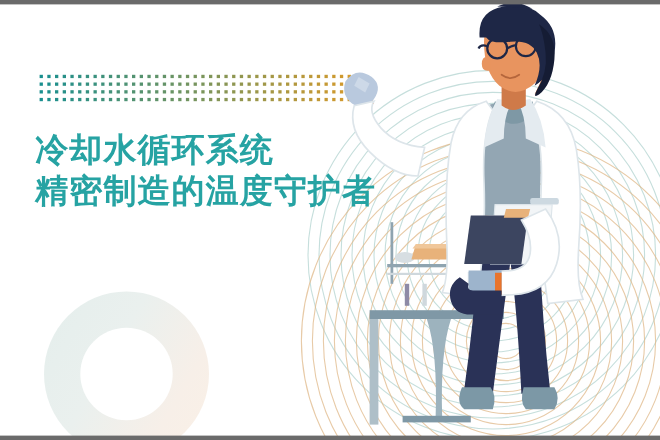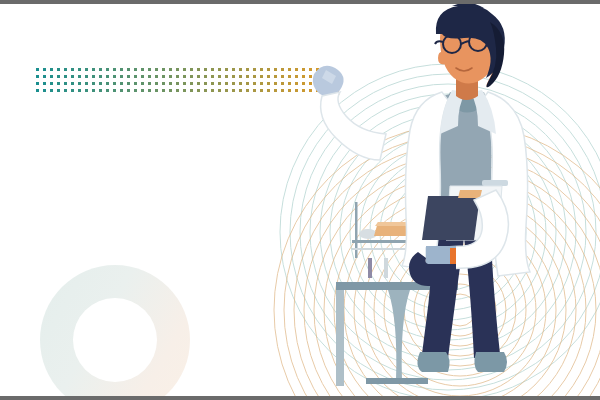--- a/index.html
+++ b/index.html
@@ -168,20 +168,22 @@
   <div class="deco-ring"></div>
 
   <div class="dot-grid" id="dotGrid">
       <div class="dot-row"><span class="dot" style="width: 3px; height: 3px; background: rgb(26, 143, 143);"></span><span class="dot" style="width: 3px; height: 3px; background: rgb(31, 143, 141);"></span><span class="dot" style="width: 3px; height: 3px; background: rgb(35, 144, 138);"></span><span class="dot" style="width: 3px; height: 3px; background: rgb(40, 144, 136);"></span><span class="dot" style="width: 3px; height: 3px; background: rgb(45, 144, 133);"></span><span class="dot" style="width: 3px; height: 3px; background: rgb(49, 144, 131);"></span><span class="dot" style="width: 3px; height: 3px; background: rgb(54, 145, 128);"></span><span class="dot" style="width: 3px; height: 3px; background: rgb(58, 145, 126);"></span><span class="dot" style="width: 3px; height: 3px; background: rgb(63, 145, 123);"></span><span class="dot" style="width: 3px; height: 3px; background: rgb(68, 145, 121);"></span><span class="dot" style="width: 3px; height: 3px; background: rgb(72, 146, 118);"></span><span class="dot" style="width: 3px; height: 3px; background: rgb(77, 146, 116);"></span><span class="dot" style="width: 3px; height: 3px; background: rgb(82, 146, 113);"></span><span class="dot" style="width: 3px; height: 3px; background: rgb(86, 146, 111);"></span><span class="dot" style="width: 3px; height: 3px; background: rgb(91, 147, 109);"></span><span class="dot" style="width: 3px; height: 3px; background: rgb(96, 147, 106);"></span><span class="dot" style="width: 3px; height: 3px; background: rgb(100, 147, 104);"></span><span class="dot" style="width: 3px; height: 3px; background: rgb(105, 148, 101);"></span><span class="dot" style="width: 3px; height: 3px; background: rgb(109, 148, 99);"></span><span class="dot" style="width: 3px; height: 3px; background: rgb(114, 148, 96);"></span><span class="dot" style="width: 3px; height: 3px; background: rgb(119, 148, 94);"></span><span class="dot" style="width: 3px; height: 3px; background: rgb(123, 149, 91);"></span><span class="dot" style="width: 3px; height: 3px; background: rgb(128, 149, 89);"></span><span class="dot" style="width: 3px; height: 3px; background: rgb(133, 149, 86);"></span><span class="dot" style="width: 3px; height: 3px; background: rgb(137, 149, 84);"></span><span class="dot" style="width: 3px; height: 3px; background: rgb(142, 150, 81);"></span><span class="dot" style="width: 3px; height: 3px; background: rgb(146, 150, 79);"></span><span class="dot" style="width: 3px; height: 3px; background: rgb(151, 150, 76);"></span><span class="dot" style="width: 3px; height: 3px; background: rgb(156, 151, 74);"></span><span class="dot" style="width: 3px; height: 3px; background: rgb(160, 151, 72);"></span><span class="dot" style="width: 3px; height: 3px; background: rgb(165, 151, 69);"></span><span class="dot" style="width: 3px; height: 3px; background: rgb(170, 151, 67);"></span><span class="dot" style="width: 3px; height: 3px; background: rgb(174, 152, 64);"></span><span class="dot" style="width: 3px; height: 3px; background: rgb(179, 152, 62);"></span><span class="dot" style="width: 3px; height: 3px; background: rgb(184, 152, 59);"></span><span class="dot" style="width: 3px; height: 3px; background: rgb(188, 152, 57);"></span><span class="dot" style="width: 3px; height: 3px; background: rgb(193, 153, 54);"></span><span class="dot" style="width: 3px; height: 3px; background: rgb(197, 153, 52);"></span><span class="dot" style="width: 3px; height: 3px; background: rgb(202, 153, 49);"></span><span class="dot" style="width: 3px; height: 3px; background: rgb(207, 153, 47);"></span><span class="dot" style="width: 3px; height: 3px; background: rgb(211, 154, 44);"></span><span class="dot" style="width: 3px; height: 3px; background: rgb(216, 154, 42);"></span></div>
       <div class="dot-row"><span class="dot" style="width: 3px; height: 3px; background: rgb(26, 143, 143);"></span><span class="dot" style="width: 3px; height: 3px; background: rgb(31, 143, 141);"></span><span class="dot" style="width: 3px; height: 3px; background: rgb(35, 144, 138);"></span><span class="dot" style="width: 3px; height: 3px; background: rgb(40, 144, 136);"></span><span class="dot" style="width: 3px; height: 3px; background: rgb(45, 144, 133);"></span><span class="dot" style="width: 3px; height: 3px; background: rgb(49, 144, 131);"></span><span class="dot" style="width: 3px; height: 3px; background: rgb(54, 145, 128);"></span><span class="dot" style="width: 3px; height: 3px; background: rgb(58, 145, 126);"></span><span class="dot" style="width: 3px; height: 3px; background: rgb(63, 145, 123);"></span><span class="dot" style="width: 3px; height: 3px; background: rgb(68, 145, 121);"></span><span class="dot" style="width: 3px; height: 3px; background: rgb(72, 146, 118);"></span><span class="dot" style="width: 3px; height: 3px; background: rgb(77, 146, 116);"></span><span class="dot" style="width: 3px; height: 3px; background: rgb(82, 146, 113);"></span><span class="dot" style="width: 3px; height: 3px; background: rgb(86, 146, 111);"></span><span class="dot" style="width: 3px; height: 3px; background: rgb(91, 147, 109);"></span><span class="dot" style="width: 3px; height: 3px; background: rgb(96, 147, 106);"></span><span class="dot" style="width: 3px; height: 3px; background: rgb(100, 147, 104);"></span><span class="dot" style="width: 3px; height: 3px; background: rgb(105, 148, 101);"></span><span class="dot" style="width: 3px; height: 3px; background: rgb(109, 148, 99);"></span><span class="dot" style="width: 3px; height: 3px; background: rgb(114, 148, 96);"></span><span class="dot" style="width: 3px; height: 3px; background: rgb(119, 148, 94);"></span><span class="dot" style="width: 3px; height: 3px; background: rgb(123, 149, 91);"></span><span class="dot" style="width: 3px; height: 3px; background: rgb(128, 149, 89);"></span><span class="dot" style="width: 3px; height: 3px; background: rgb(133, 149, 86);"></span><span class="dot" style="width: 3px; height: 3px; background: rgb(137, 149, 84);"></span><span class="dot" style="width: 3px; height: 3px; background: rgb(142, 150, 81);"></span><span class="dot" style="width: 3px; height: 3px; background: rgb(146, 150, 79);"></span><span class="dot" style="width: 3px; height: 3px; background: rgb(151, 150, 76);"></span><span class="dot" style="width: 3px; height: 3px; background: rgb(156, 151, 74);"></span><span class="dot" style="width: 3px; height: 3px; background: rgb(160, 151, 72);"></span><span class="dot" style="width: 3px; height: 3px; background: rgb(165, 151, 69);"></span><span class="dot" style="width: 3px; height: 3px; background: rgb(170, 151, 67);"></span><span class="dot" style="width: 3px; height: 3px; background: rgb(174, 152, 64);"></span><span class="dot" style="width: 3px; height: 3px; background: rgb(179, 152, 62);"></span><span class="dot" style="width: 3px; height: 3px; background: rgb(184, 152, 59);"></span><span class="dot" style="width: 3px; height: 3px; background: rgb(188, 152, 57);"></span><span class="dot" style="width: 3px; height: 3px; background: rgb(193, 153, 54);"></span><span class="dot" style="width: 3px; height: 3px; background: rgb(197, 153, 52);"></span><span class="dot" style="width: 3px; height: 3px; background: rgb(202, 153, 49);"></span><span class="dot" style="width: 3px; height: 3px; background: rgb(207, 153, 47);"></span><span class="dot" style="width: 3px; height: 3px; background: rgb(211, 154, 44);"></span><span class="dot" style="width: 3px; height: 3px; background: rgb(216, 154, 42);"></span></div>
       <div class="dot-row"><span class="dot" style="width: 3px; height: 3px; background: rgb(26, 143, 143);"></span><span class="dot" style="width: 3px; height: 3px; background: rgb(31, 143, 141);"></span><span class="dot" style="width: 3px; height: 3px; background: rgb(35, 144, 138);"></span><span class="dot" style="width: 3px; height: 3px; background: rgb(40, 144, 136);"></span><span class="dot" style="width: 3px; height: 3px; background: rgb(45, 144, 133);"></span><span class="dot" style="width: 3px; height: 3px; background: rgb(49, 144, 131);"></span><span class="dot" style="width: 3px; height: 3px; background: rgb(54, 145, 128);"></span><span class="dot" style="width: 3px; height: 3px; background: rgb(58, 145, 126);"></span><span class="dot" style="width: 3px; height: 3px; background: rgb(63, 145, 123);"></span><span class="dot" style="width: 3px; height: 3px; background: rgb(68, 145, 121);"></span><span class="dot" style="width: 3px; height: 3px; background: rgb(72, 146, 118);"></span><span class="dot" style="width: 3px; height: 3px; background: rgb(77, 146, 116);"></span><span class="dot" style="width: 3px; height: 3px; background: rgb(82, 146, 113);"></span><span class="dot" style="width: 3px; height: 3px; background: rgb(86, 146, 111);"></span><span class="dot" style="width: 3px; height: 3px; background: rgb(91, 147, 109);"></span><span class="dot" style="width: 3px; height: 3px; background: rgb(96, 147, 106);"></span><span class="dot" style="width: 3px; height: 3px; background: rgb(100, 147, 104);"></span><span class="dot" style="width: 3px; height: 3px; background: rgb(105, 148, 101);"></span><span class="dot" style="width: 3px; height: 3px; background: rgb(109, 148, 99);"></span><span class="dot" style="width: 3px; height: 3px; background: rgb(114, 148, 96);"></span><span class="dot" style="width: 3px; height: 3px; background: rgb(119, 148, 94);"></span><span class="dot" style="width: 3px; height: 3px; background: rgb(123, 149, 91);"></span><span class="dot" style="width: 3px; height: 3px; background: rgb(128, 149, 89);"></span><span class="dot" style="width: 3px; height: 3px; background: rgb(133, 149, 86);"></span><span class="dot" style="width: 3px; height: 3px; background: rgb(137, 149, 84);"></span><span class="dot" style="width: 3px; height: 3px; background: rgb(142, 150, 81);"></span><span class="dot" style="width: 3px; height: 3px; background: rgb(146, 150, 79);"></span><span class="dot" style="width: 3px; height: 3px; background: rgb(151, 150, 76);"></span><span class="dot" style="width: 3px; height: 3px; background: rgb(156, 151, 74);"></span><span class="dot" style="width: 3px; height: 3px; background: rgb(160, 151, 72);"></span><span class="dot" style="width: 3px; height: 3px; background: rgb(165, 151, 69);"></span><span class="dot" style="width: 3px; height: 3px; background: rgb(170, 151, 67);"></span><span class="dot" style="width: 3px; height: 3px; background: rgb(174, 152, 64);"></span><span class="dot" style="width: 3px; height: 3px; background: rgb(179, 152, 62);"></span><span class="dot" style="width: 3px; height: 3px; background: rgb(184, 152, 59);"></span><span class="dot" style="width: 3px; height: 3px; background: rgb(188, 152, 57);"></span><span class="dot" style="width: 3px; height: 3px; background: rgb(193, 153, 54);"></span><span class="dot" style="width: 3px; height: 3px; background: rgb(197, 153, 52);"></span><span class="dot" style="width: 3px; height: 3px; background: rgb(202, 153, 49);"></span><span class="dot" style="width: 3px; height: 3px; background: rgb(207, 153, 47);"></span><span class="dot" style="width: 3px; height: 3px; background: rgb(211, 154, 44);"></span><span class="dot" style="width: 3px; height: 3px; background: rgb(216, 154, 42);"></span></div>
       <div class="dot-row"><span class="dot" style="width: 3px; height: 3px; background: rgb(26, 143, 143);"></span><span class="dot" style="width: 3px; height: 3px; background: rgb(31, 143, 141);"></span><span class="dot" style="width: 3px; height: 3px; background: rgb(35, 144, 138);"></span><span class="dot" style="width: 3px; height: 3px; background: rgb(40, 144, 136);"></span><span class="dot" style="width: 3px; height: 3px; background: rgb(45, 144, 133);"></span><span class="dot" style="width: 3px; height: 3px; background: rgb(49, 144, 131);"></span><span class="dot" style="width: 3px; height: 3px; background: rgb(54, 145, 128);"></span><span class="dot" style="width: 3px; height: 3px; background: rgb(58, 145, 126);"></span><span class="dot" style="width: 3px; height: 3px; background: rgb(63, 145, 123);"></span><span class="dot" style="width: 3px; height: 3px; background: rgb(68, 145, 121);"></span><span class="dot" style="width: 3px; height: 3px; background: rgb(72, 146, 118);"></span><span class="dot" style="width: 3px; height: 3px; background: rgb(77, 146, 116);"></span><span class="dot" style="width: 3px; height: 3px; background: rgb(82, 146, 113);"></span><span class="dot" style="width: 3px; height: 3px; background: rgb(86, 146, 111);"></span><span class="dot" style="width: 3px; height: 3px; background: rgb(91, 147, 109);"></span><span class="dot" style="width: 3px; height: 3px; background: rgb(96, 147, 106);"></span><span class="dot" style="width: 3px; height: 3px; background: rgb(100, 147, 104);"></span><span class="dot" style="width: 3px; height: 3px; background: rgb(105, 148, 101);"></span><span class="dot" style="width: 3px; height: 3px; background: rgb(109, 148, 99);"></span><span class="dot" style="width: 3px; height: 3px; background: rgb(114, 148, 96);"></span><span class="dot" style="width: 3px; height: 3px; background: rgb(119, 148, 94);"></span><span class="dot" style="width: 3px; height: 3px; background: rgb(123, 149, 91);"></span><span class="dot" style="width: 3px; height: 3px; background: rgb(128, 149, 89);"></span><span class="dot" style="width: 3px; height: 3px; background: rgb(133, 149, 86);"></span><span class="dot" style="width: 3px; height: 3px; background: rgb(137, 149, 84);"></span><span class="dot" style="width: 3px; height: 3px; background: rgb(142, 150, 81);"></span><span class="dot" style="width: 3px; height: 3px; background: rgb(146, 150, 79);"></span><span class="dot" style="width: 3px; height: 3px; background: rgb(151, 150, 76);"></span><span class="dot" style="width: 3px; height: 3px; background: rgb(156, 151, 74);"></span><span class="dot" style="width: 3px; height: 3px; background: rgb(160, 151, 72);"></span><span class="dot" style="width: 3px; height: 3px; background: rgb(165, 151, 69);"></span><span class="dot" style="width: 3px; height: 3px; background: rgb(170, 151, 67);"></span><span class="dot" style="width: 3px; height: 3px; background: rgb(174, 152, 64);"></span><span class="dot" style="width: 3px; height: 3px; background: rgb(179, 152, 62);"></span><span class="dot" style="width: 3px; height: 3px; background: rgb(184, 152, 59);"></span><span class="dot" style="width: 3px; height: 3px; background: rgb(188, 152, 57);"></span><span class="dot" style="width: 3px; height: 3px; background: rgb(193, 153, 54);"></span><span class="dot" style="width: 3px; height: 3px; background: rgb(197, 153, 52);"></span><span class="dot" style="width: 3px; height: 3px; background: rgb(202, 153, 49);"></span><span class="dot" style="width: 3px; height: 3px; background: rgb(207, 153, 47);"></span><span class="dot" style="width: 3px; height: 3px; background: rgb(211, 154, 44);"></span><span class="dot" style="width: 3px; height: 3px; background: rgb(216, 154, 42);"></span></div>
     </div>
 
   <div class="headline">
+    <div class="headline-line" style="color: rgb(38, 163, 163);">冷却水循环系统</div>
+    <div class="headline-line" style="color: rgb(38, 163, 163);">精密制造的温度守护者</div>
   </div>
 
   <div class="illustration">
     <svg width="300" height="396" viewBox="0 0 300 396">
 
       <g>
 
         <rect x="55" y="202" width="2.5" height="56" fill="#8fa4b0"></rect>
         <rect x="144" y="202" width="2.5" height="56" fill="#8fa4b0"></rect>
 

